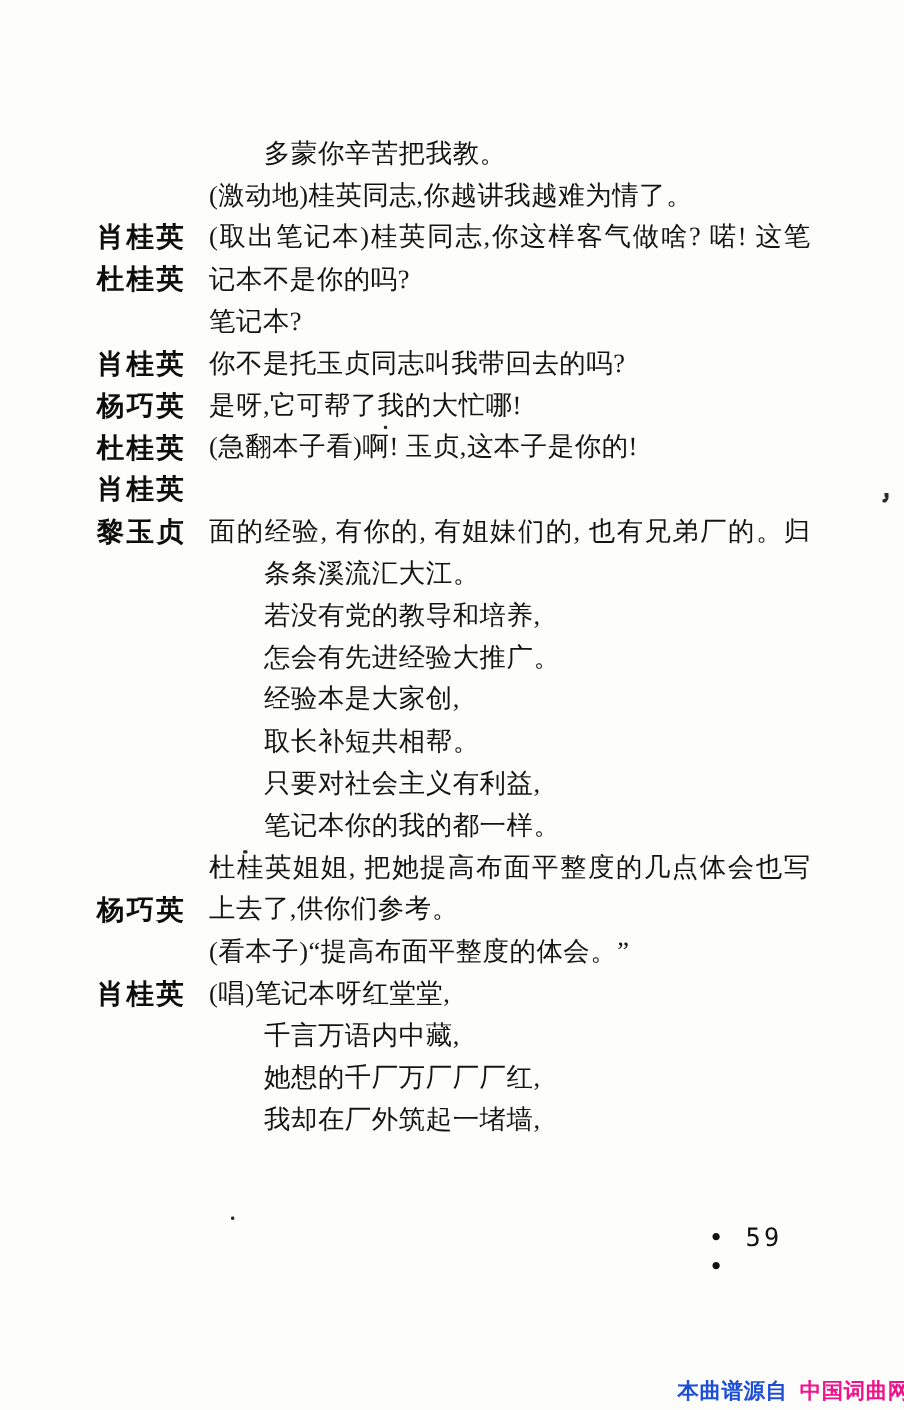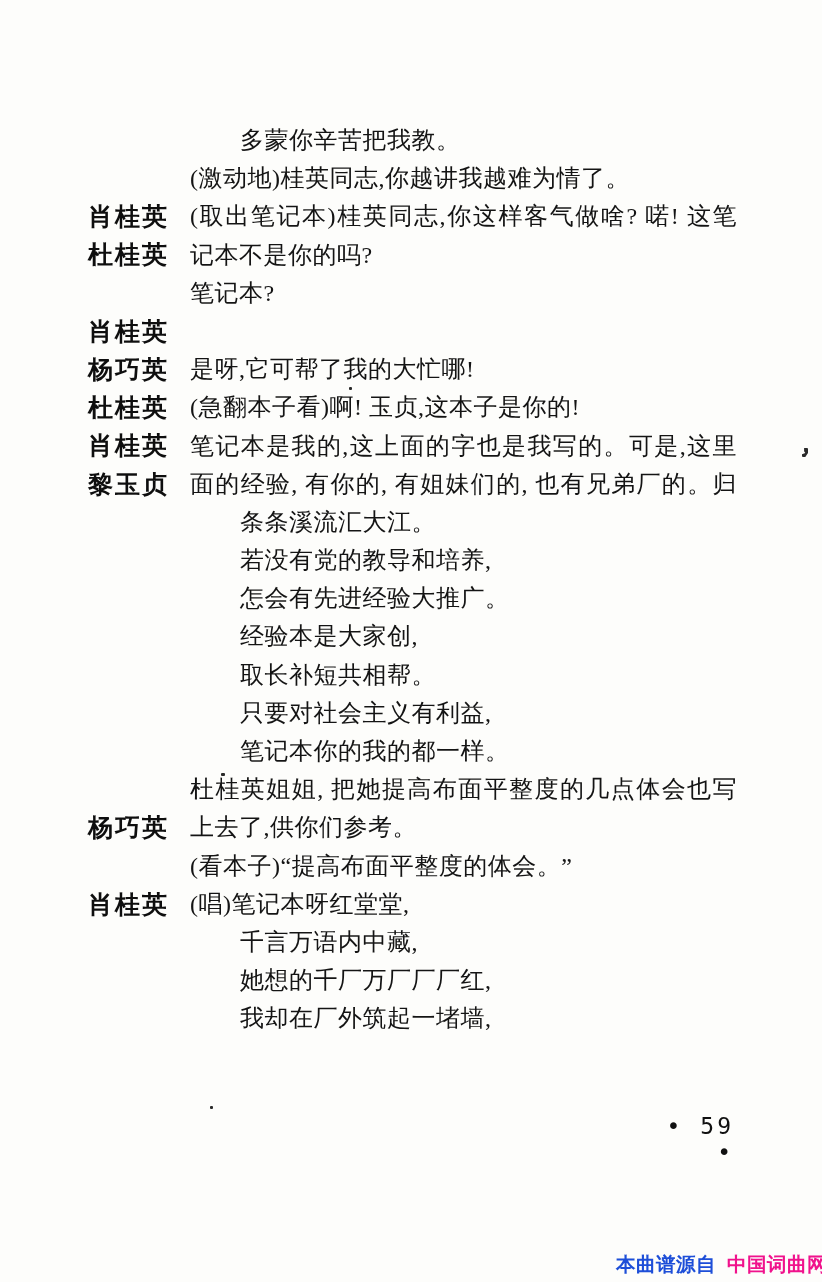--- a/index.html
+++ b/index.html
@@ -47,21 +47,21 @@
     white-space: normal;
     text-align: justify;
     text-align-last: justify;
     text-justify: inter-character;
   }
   
   .page-number {
     position: absolute;
     left: 644px; top: 1113px;
     width: 90px;
-    text-align: right;
+    text-align: left;
     font-family: "DejaVu Sans Mono", monospace;
     font-size: 23px;
     letter-spacing: 3px;
     color: #111;
   }
   
   .watermark {
     position: absolute;
     left: 616px; top: 1251px;
     white-space: nowrap;
@@ -88,24 +88,24 @@
 <body>
 
 <div class="page">
 
   <div class="lines">
       <div class="line verse"><span class="text">多蒙你辛苦把我教。</span></div>
       <div class="line dialogue"><span class="speaker">肖桂英</span><span class="text">(激动地)桂英同志,你越讲我越难为情了。</span></div>
       <div class="line dialogue fill"><span class="speaker">杜桂英</span><span class="text">(取出笔记本)桂英同志,你这样客气做啥? 喏! 这笔</span></div>
       <div class="line dialogue"><span class="text">记本不是你的吗?</span></div>
       <div class="line dialogue"><span class="speaker">肖桂英</span><span class="text">笔记本?</span></div>
-      <div class="line dialogue"><span class="speaker">杨巧英</span></div>
+      <div class="line dialogue"><span class="speaker">杨巧英</span><span class="text">你不是托玉贞同志叫我带回去的吗?</span></div>
       <div class="line dialogue"><span class="speaker">杜桂英</span><span class="text">是呀,它可帮了我的大忙哪!</span></div>
       <div class="line dialogue"><span class="speaker">肖桂英</span><span class="text">(急翻本子看)啊!  玉贞,这本子是你的!</span></div>
-      <div class="line dialogue fill"><span class="speaker">黎玉贞</span><span class="text">笔记本是我的,这上面的字也是我写的。可是,这里</span></div>
+      <div class="line dialogue fill"><span class="speaker">黎玉贞</span></div>
       <div class="line dialogue fill"><span class="text">面的经验, 有你的, 有姐妹们的, 也有兄弟厂的。归</span></div>
       <div class="line verse"><span class="text">条条溪流汇大江。</span></div>
       <div class="line verse"><span class="text">若没有党的教导和培养,</span></div>
       <div class="line verse"><span class="text">怎会有先进经验大推广。</span></div>
       <div class="line verse"><span class="text">经验本是大家创,</span></div>
       <div class="line verse"><span class="text">取长补短共相帮。</span></div>
       <div class="line verse"><span class="text">只要对社会主义有利益,</span></div>
       <div class="line verse"><span class="text">笔记本你的我的都一样。</span></div>
       <div class="line dialogue fill"><span class="speaker">杨巧英</span><span class="text">杜桂英姐姐, 把她提高布面平整度的几点体会也写</span></div>
       <div class="line dialogue"><span class="text">上去了,供你们参考。</span></div>

